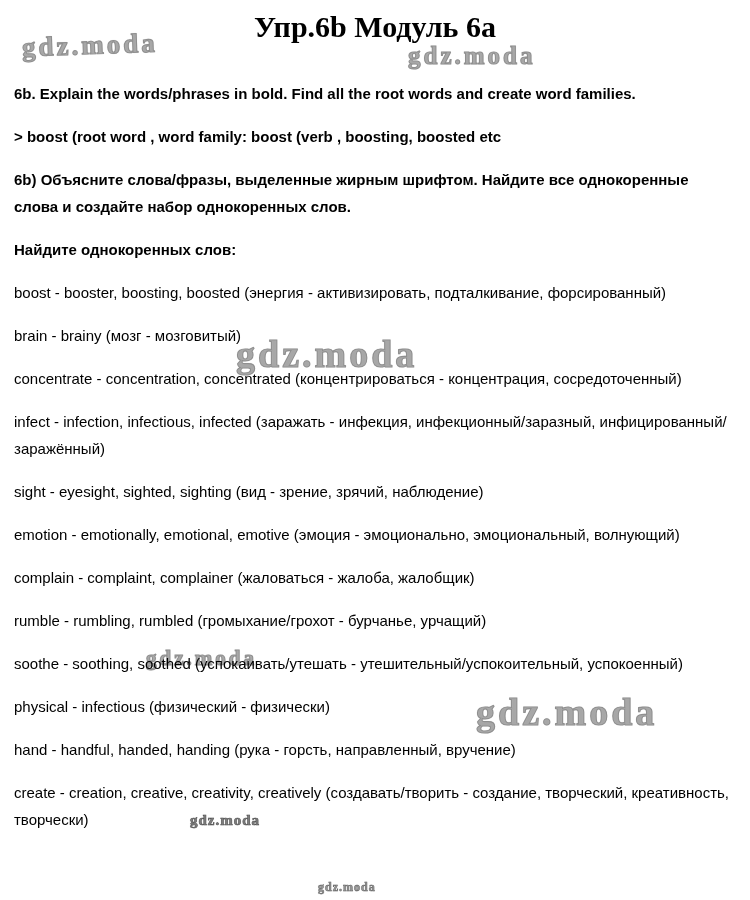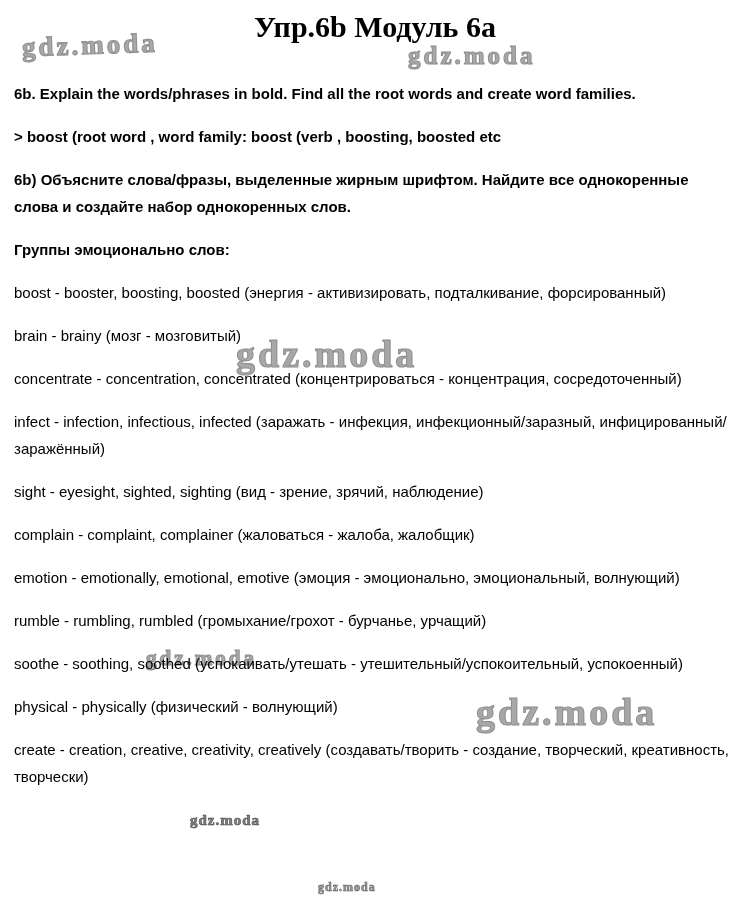--- a/index.html
+++ b/index.html
@@ -73,28 +73,29 @@
   <span class="wm wm5">gdz.moda</span>
   <span class="wm wm6">gdz.moda</span>
   <span class="wm wm7">gdz.moda</span>
 
   <div class="content">
     <h1 class="title">Упр.6b Модуль 6а</h1>
 
     <p class="bold">6b. Explain the words/phrases in bold. Find all the root words and create word families.</p>
     <p class="bold">&gt; boost (root word , word family: boost (verb , boosting, boosted etc</p>
     <p class="bold">6b) Объясните слова/фразы, выделенные жирным шрифтом. Найдите все однокоренные слова и создайте набор однокоренных слов.</p>
-    <p class="bold">Группы эмоционально слов:</p>
+    <p class="bold">Найдите однокоренных слов:</p>
 
     <p>boost - booster, boosting, boosted (энергия - активизировать, подталкивание, форсированный)</p>
     <p>brain - brainy (мозг - мозговитый)</p>
     <p>concentrate - concentration, concentrated (концентрироваться - концентрация, сосредоточенный)</p>
     <p>infect - infection, infectious, infected (заражать - инфекция, инфекционный/заразный, инфицированный/заражённый)</p>
     <p>sight - eyesight, sighted, sighting (вид - зрение, зрячий, наблюдение)</p>
+    <p>emotion - emotionally, emotional, emotive (эмоция - эмоционально, эмоциональный, волнующий)</p>
     <p>complain - complaint, complainer (жаловаться - жалоба, жалобщик)</p>
-    <p>emotion - emotionally, emotional, emotive (эмоция - эмоционально, эмоциональный, волнующий)</p>
     <p>rumble - rumbling, rumbled (громыхание/грохот - бурчанье, урчащий)</p>
     <p>soothe - soothing, soothed (успокаивать/утешать - утешительный/успокоительный, успокоенный)</p>
-    <p>physical - physically (физический - волнующий)</p>
+    <p>physical - infectious (физический - физически)</p>
+    <p>hand - handful, handed, handing (рука - горсть, направленный, вручение)</p>
     <p>create - creation, creative, creativity, creatively (создавать/творить - создание, творческий, креативность, творчески)</p>
   </div>
 
 </div>
 
 </body></html>

